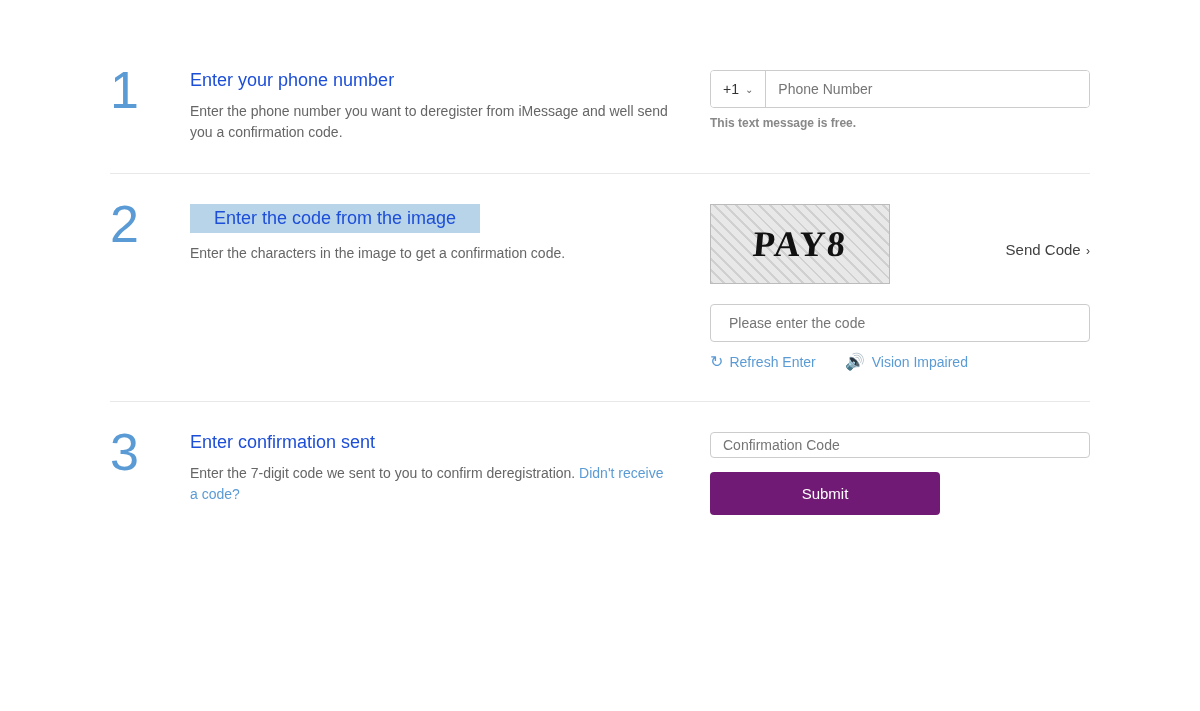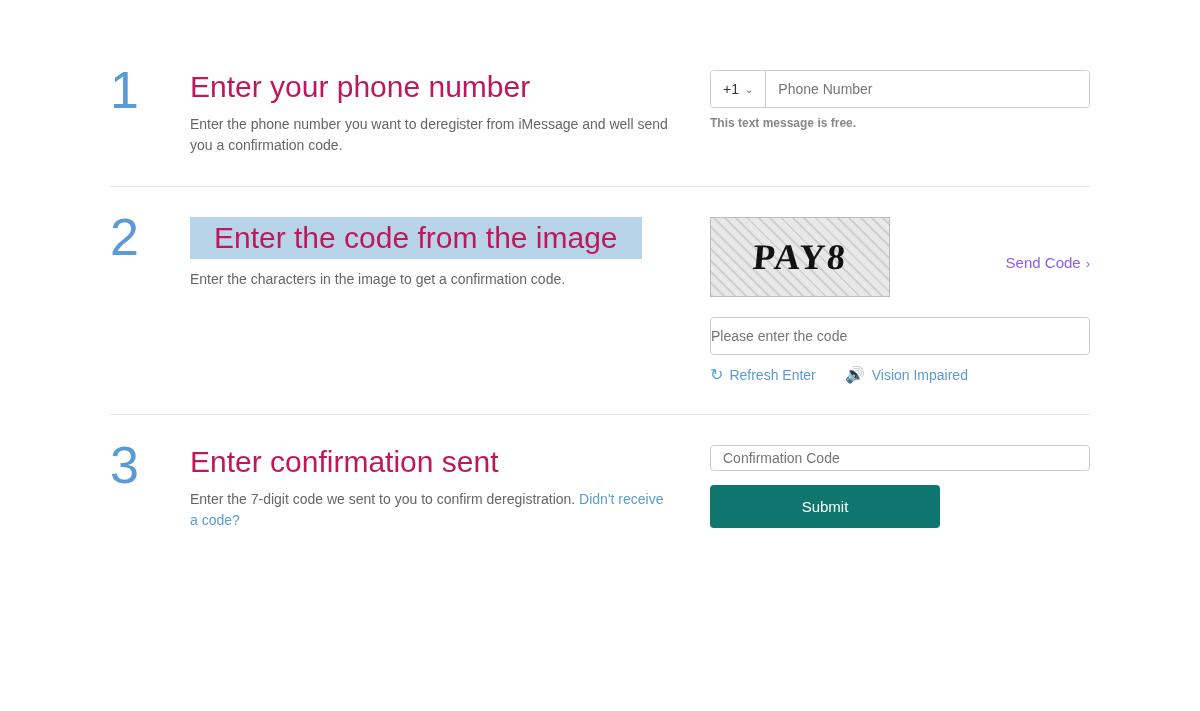--- a/index.html
+++ b/index.html
@@ -39,23 +39,23 @@
       margin-top: -6px;
     }
 
     .step-content {
       flex: 1;
       max-width: 500px;
       margin-right: 40px;
     }
 
     .step-title {
-      font-size: 30px;
+      font-size: 18px;
       font-weight: 300;
-      color: #be185d;
+      color: #1d4ed8;
       margin-bottom: 10px;
     }
 
     .step-title.highlighted {
       background-color: #b8d4e8;
       padding: 4px 24px;
       display: inline-block;
     }
 
     .step-description {
@@ -150,38 +150,38 @@
     }
 
     .captcha-and-send {
       display: flex;
       align-items: center;
       justify-content: space-between;
       margin-bottom: 10px;
     }
 
     .send-code-link {
-      color: #8b5cf6;
+      color: #404040;
       font-size: 15px;
       text-decoration: none;
       cursor: pointer;
       white-space: nowrap;
       margin-left: 20px;
     }
 
     .send-code-link .chevron-right {
       font-size: 12px;
       margin-left: 2px;
     }
 
     .code-input {
       width: 100%;
       border: 1px solid #ccc;
       border-radius: 4px;
-      padding: 10px 0;
+      padding: 10px 18px;
       font-size: 14px;
       color: #aaa;
       outline: none;
       margin-bottom: 10px;
     }
 
     .captcha-actions {
       display: flex;
       align-items: center;
       gap: 30px;
@@ -209,21 +209,21 @@
       border: 1px solid #ccc;
       border-radius: 4px;
       padding: 4px 12px;
       font-size: 14px;
       color: #aaa;
       outline: none;
       margin-bottom: 14px;
     }
 
     .submit-button {
-      background: #0f766e;
+      background: #701a75;
       color: #fff;
       border: none;
       border-radius: 4px;
       padding: 13px 0;
       width: 230px;
       font-size: 15px;
       cursor: pointer;
       text-align: center;
     }
   </style>

